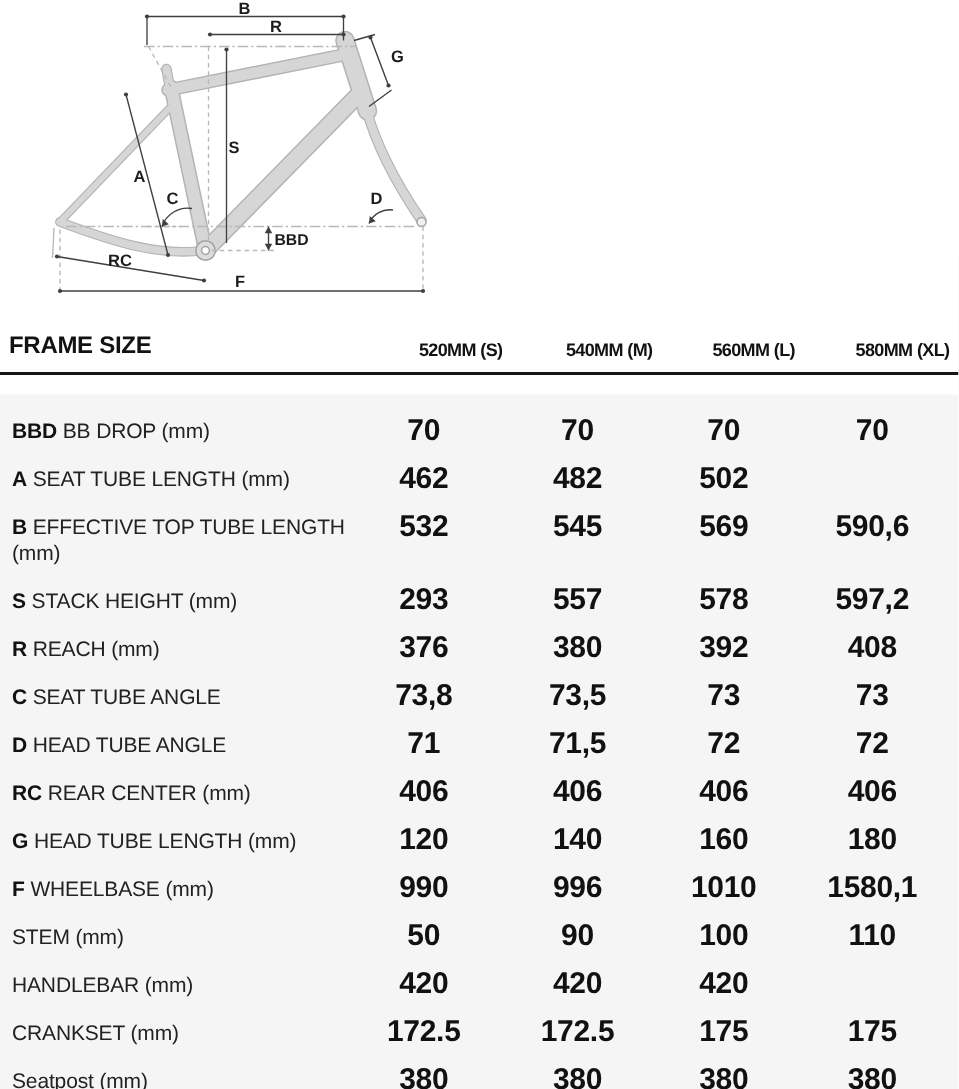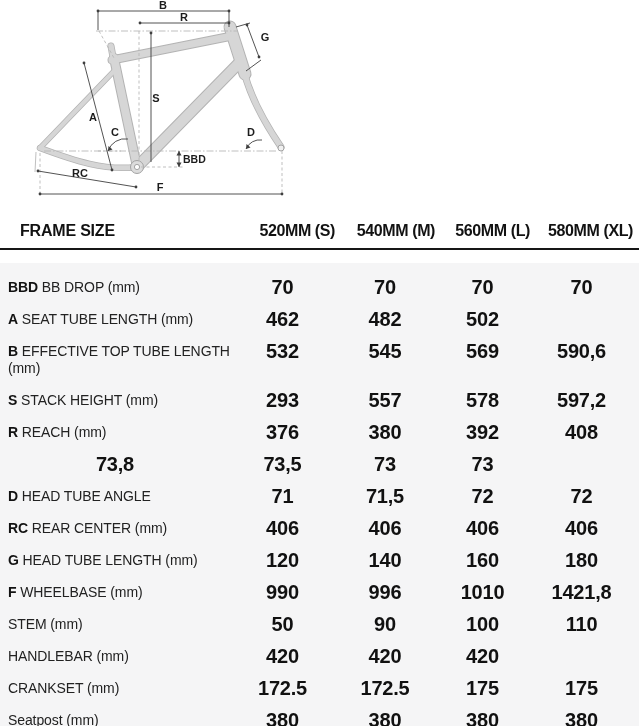--- a/index.html
+++ b/index.html
@@ -27,29 +27,29 @@
   svg text.small { font-size: 10.5px; }
   
   .geo-table { width: 639px; }
   .tbl-head {
     display: grid;
     grid-template-columns: 230px 105px 100px 95px 103px;
     padding: 10px 6px 0 0;
     align-items: end;
   }
   .tbl-title {
-    padding-left: 20px;
+    padding-left: 6px;
     font-size: 16px;
     font-weight: 700;
     letter-spacing: -0.2px;
     color: #121212;
   }
   .tbl-col {
     text-align: right;
-    font-size: 16px;
+    font-size: 12px;
     font-weight: 700;
     letter-spacing: -0.4px;
     color: #121212;
     white-space: nowrap;
   }
   .tbl-rule {
     height: 2px;
     background: #161616;
     margin-top: 8px;
   }
@@ -225,20 +225,21 @@
         <div class="cell val-cell">597,2</div>
       </div>
       <div class="tbl-row">
         <div class="cell label-cell"><span class="label-prefix">R</span> <span>REACH (mm)</span></div>
         <div class="cell val-cell">376</div>
         <div class="cell val-cell">380</div>
         <div class="cell val-cell">392</div>
         <div class="cell val-cell">408</div>
       </div>
       <div class="tbl-row">
+        <div class="cell label-cell"><span class="label-prefix">C</span> <span>SEAT TUBE ANGLE</span></div>
         <div class="cell val-cell">73,8</div>
         <div class="cell val-cell">73,5</div>
         <div class="cell val-cell">73</div>
         <div class="cell val-cell">73</div>
       </div>
       <div class="tbl-row">
         <div class="cell label-cell"><span class="label-prefix">D</span> <span>HEAD TUBE ANGLE</span></div>
         <div class="cell val-cell">71</div>
         <div class="cell val-cell">71,5</div>
         <div class="cell val-cell">72</div>
@@ -256,21 +257,21 @@
         <div class="cell val-cell">120</div>
         <div class="cell val-cell">140</div>
         <div class="cell val-cell">160</div>
         <div class="cell val-cell">180</div>
       </div>
       <div class="tbl-row">
         <div class="cell label-cell"><span class="label-prefix">F</span> <span>WHEELBASE (mm)</span></div>
         <div class="cell val-cell">990</div>
         <div class="cell val-cell">996</div>
         <div class="cell val-cell">1010</div>
-        <div class="cell val-cell">1421,8</div>
+        <div class="cell val-cell">1580,1</div>
       </div>
       <div class="tbl-row">
         <div class="cell label-cell"><span>STEM (mm)</span></div>
         <div class="cell val-cell">50</div>
         <div class="cell val-cell">90</div>
         <div class="cell val-cell">100</div>
         <div class="cell val-cell">110</div>
       </div>
       <div class="tbl-row">
         <div class="cell label-cell"><span>HANDLEBAR (mm)</span></div>

